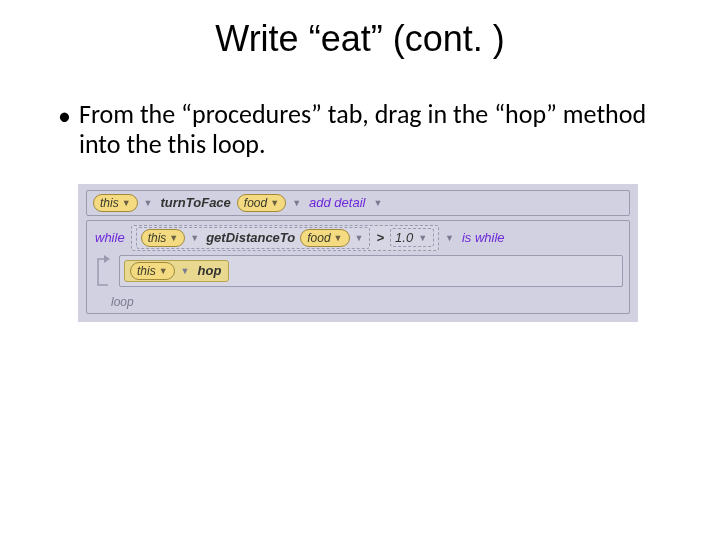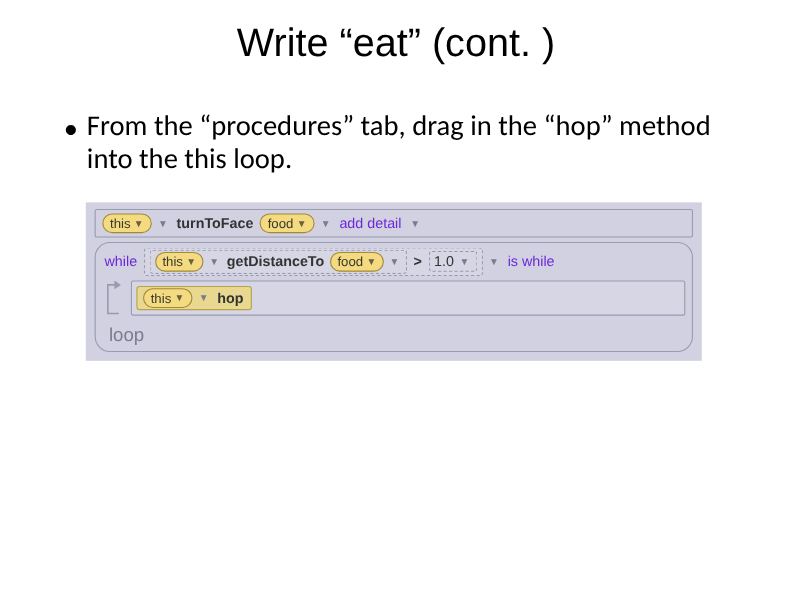--- a/index.html
+++ b/index.html
@@ -43,39 +43,40 @@
   }
   .code-panel {
     margin-left: 78px;
     width: 560px;
     background: #d1d1e1;
     box-sizing: border-box;
     padding: 6px 8px 8px 8px;
     font-family: "Tahoma", Arial, sans-serif;
     font-size: 13px;
     color: #333;
+    font-style: italic;
   }
   .row {
     display: flex;
     align-items: center;
     gap: 4px;
     min-height: 26px;
     box-sizing: border-box;
   }
   .stmt-row {
     border: 1px solid #9a9ab0;
     background: #d1d1e1;
     padding: 2px 6px;
     border-radius: 2px;
   }
   .while-block {
     margin-top: 4px;
     border: 1px solid #9a9ab0;
     background: #d1d1e1;
-    border-radius: 14px;
+    border-radius: 2px;
     padding: 4px 6px 4px 6px;
   }
   .pill {
     display: inline-flex;
     align-items: center;
     background: #f4da80;
     border: 1px solid #a18a3a;
     border-radius: 10px;
     padding: 0 6px;
     height: 16px;
@@ -131,23 +132,23 @@
     color: #9a9ab0;
   }
   .loop-arrow svg {
     display: block;
   }
   .loop-body {
     flex: 1;
   }
   .loop-label {
     color: #7a7a90;
-    font-size: 17px;
+    font-size: 12px;
     margin-top: 2px;
-    margin-left: 6px;
+    margin-left: 18px;
   }
   .body-slot {
     border: 1px solid #9a9ab0;
     background: #d6d6e4;
     border-radius: 2px;
     padding: 3px 4px;
     min-height: 24px;
     display: flex;
     align-items: center;
   }

